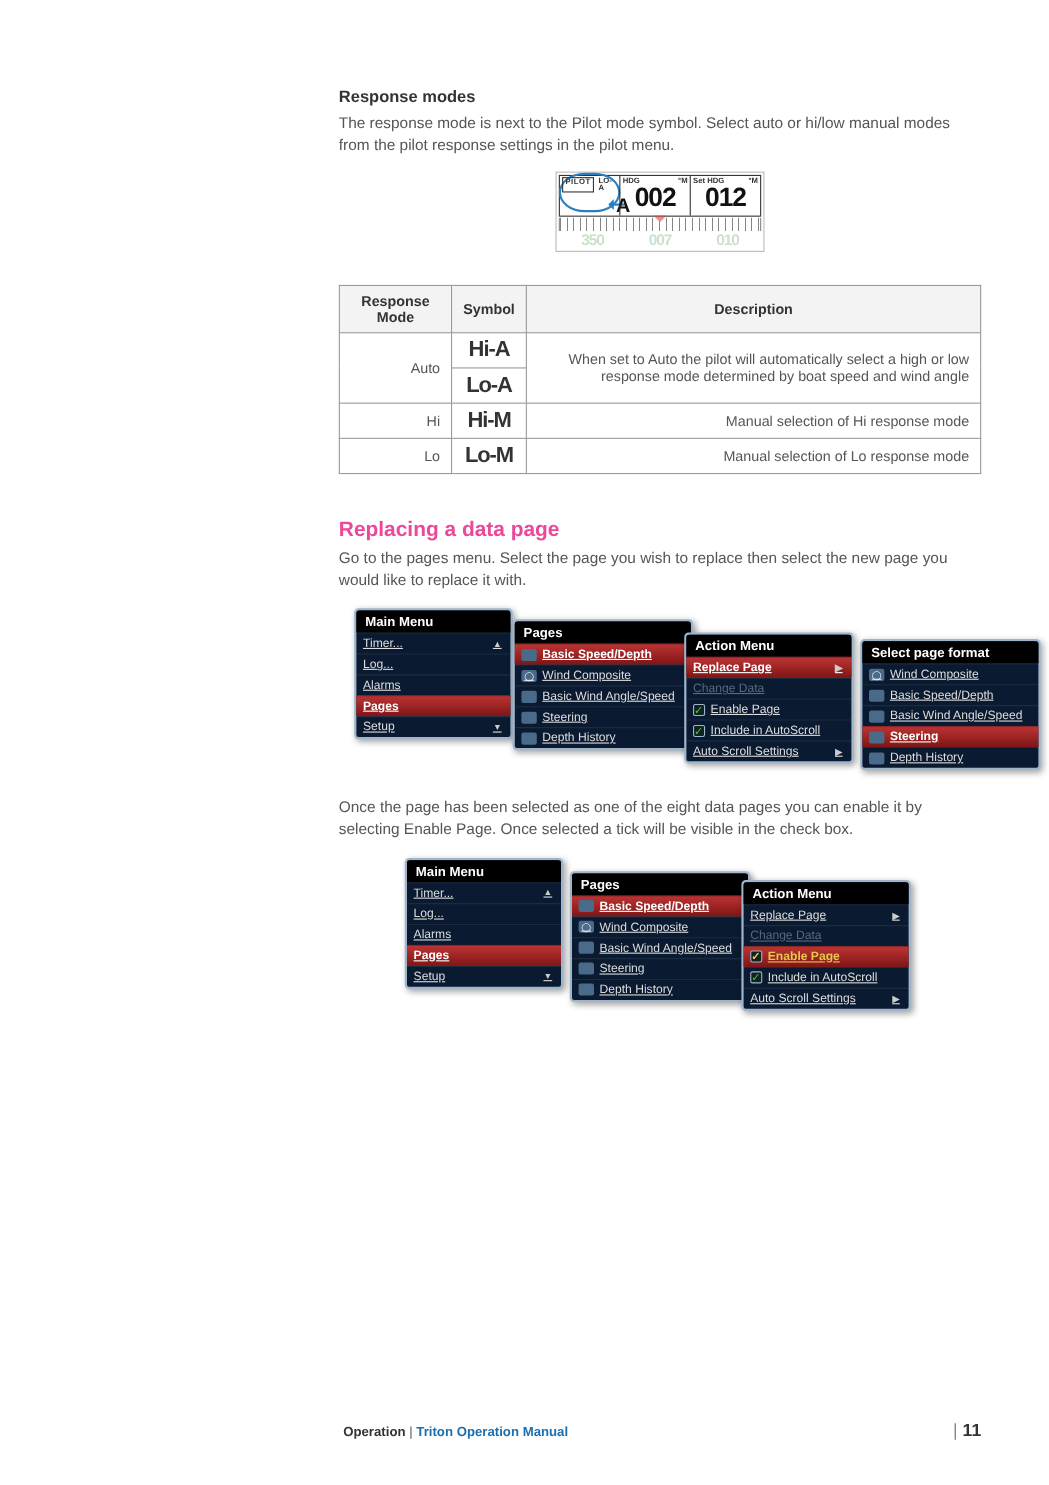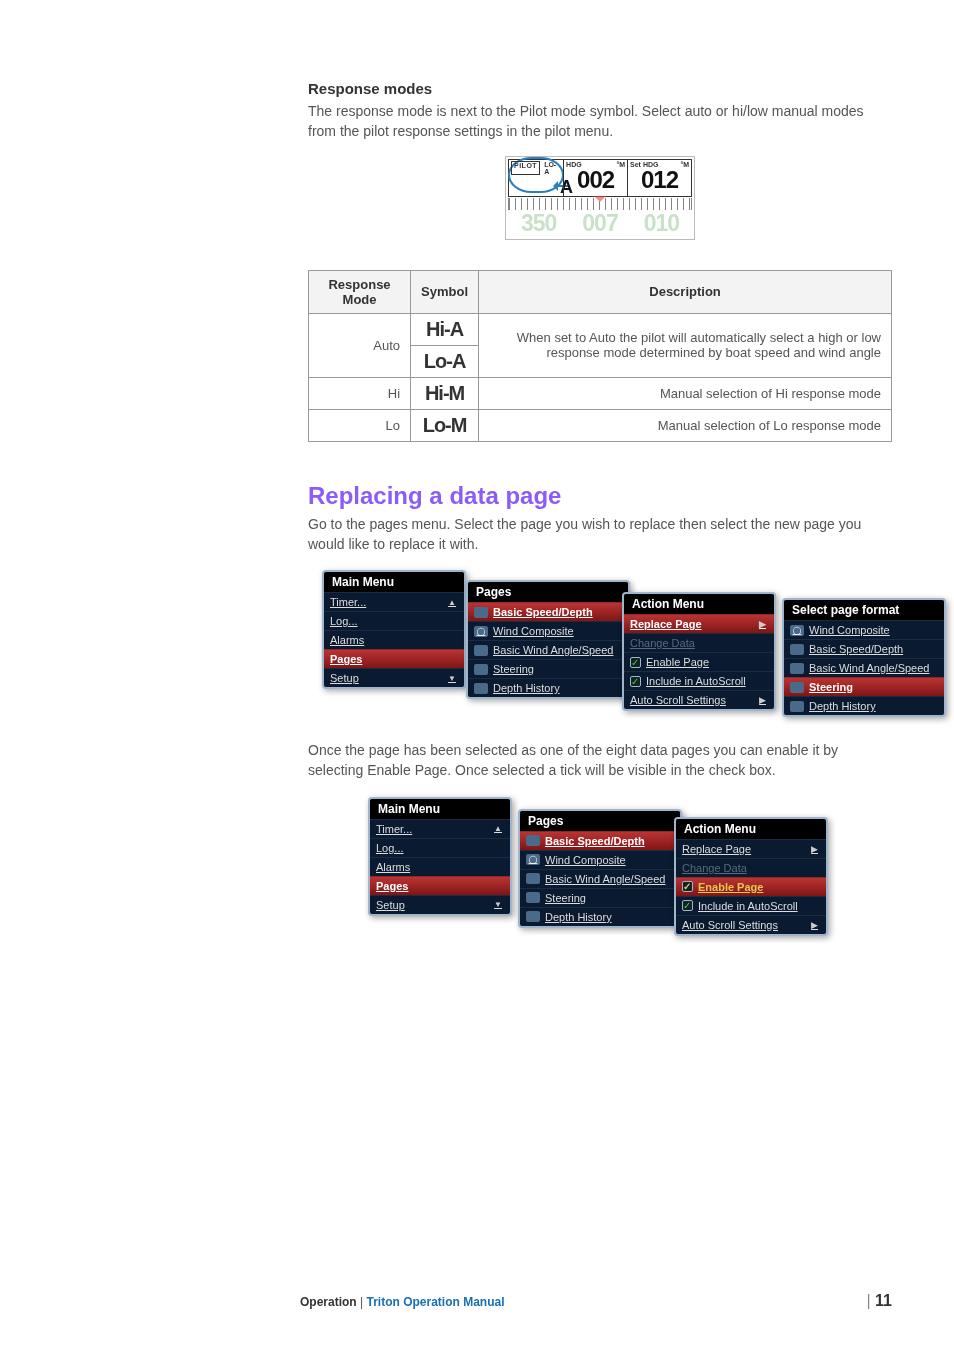--- a/index.html
+++ b/index.html
@@ -23,22 +23,22 @@
     color: #333;
     margin: 0 0 4px 0;
   }
   p.body {
     font-size: 14px;
     color: #555;
     line-height: 1.45;
     margin: 0 0 14px 0;
   }
   h2.blue-heading {
-    font-size: 24px;
-    color: #8b5cf6;
+    font-size: 19px;
+    color: #ec4899;
     font-weight: bold;
     margin: 40px 0 4px 0;
   }
   
   .pilot-display {
     width: 184px;
     margin: 10px auto 30px auto;
     border: 1px solid #bbb;
     padding: 2px;
     background: #fff;
@@ -137,21 +137,21 @@
     border: 6px solid transparent;
     border-top-color: #d44;
   }
   .pd-bottom {
     display: flex;
     opacity: 0.35;
   }
   .pd-bottom > div {
     flex: 1;
     text-align: center;
-    font-size: 23px;
+    font-size: 14px;
     font-weight: 900;
     letter-spacing: -1px;
     color: #6a6;
   }
   
   table.rm {
     width: 100%;
     border-collapse: collapse;
     font-size: 13px;
     color: #555;
@@ -262,21 +262,21 @@
     position: absolute;
     right: 4px;
     display: flex;
     gap: 2px;
     font-size: 8px;
     color: #ccc;
   }
   
   .footer {
     position: absolute;
-    left: 272px;
+    left: 284px;
     right: 90px;
     bottom: 40px;
     display: flex;
     justify-content: space-between;
     font-size: 12px;
     align-items: baseline;
   }
   .footer .left {
     color: #555;
   }

